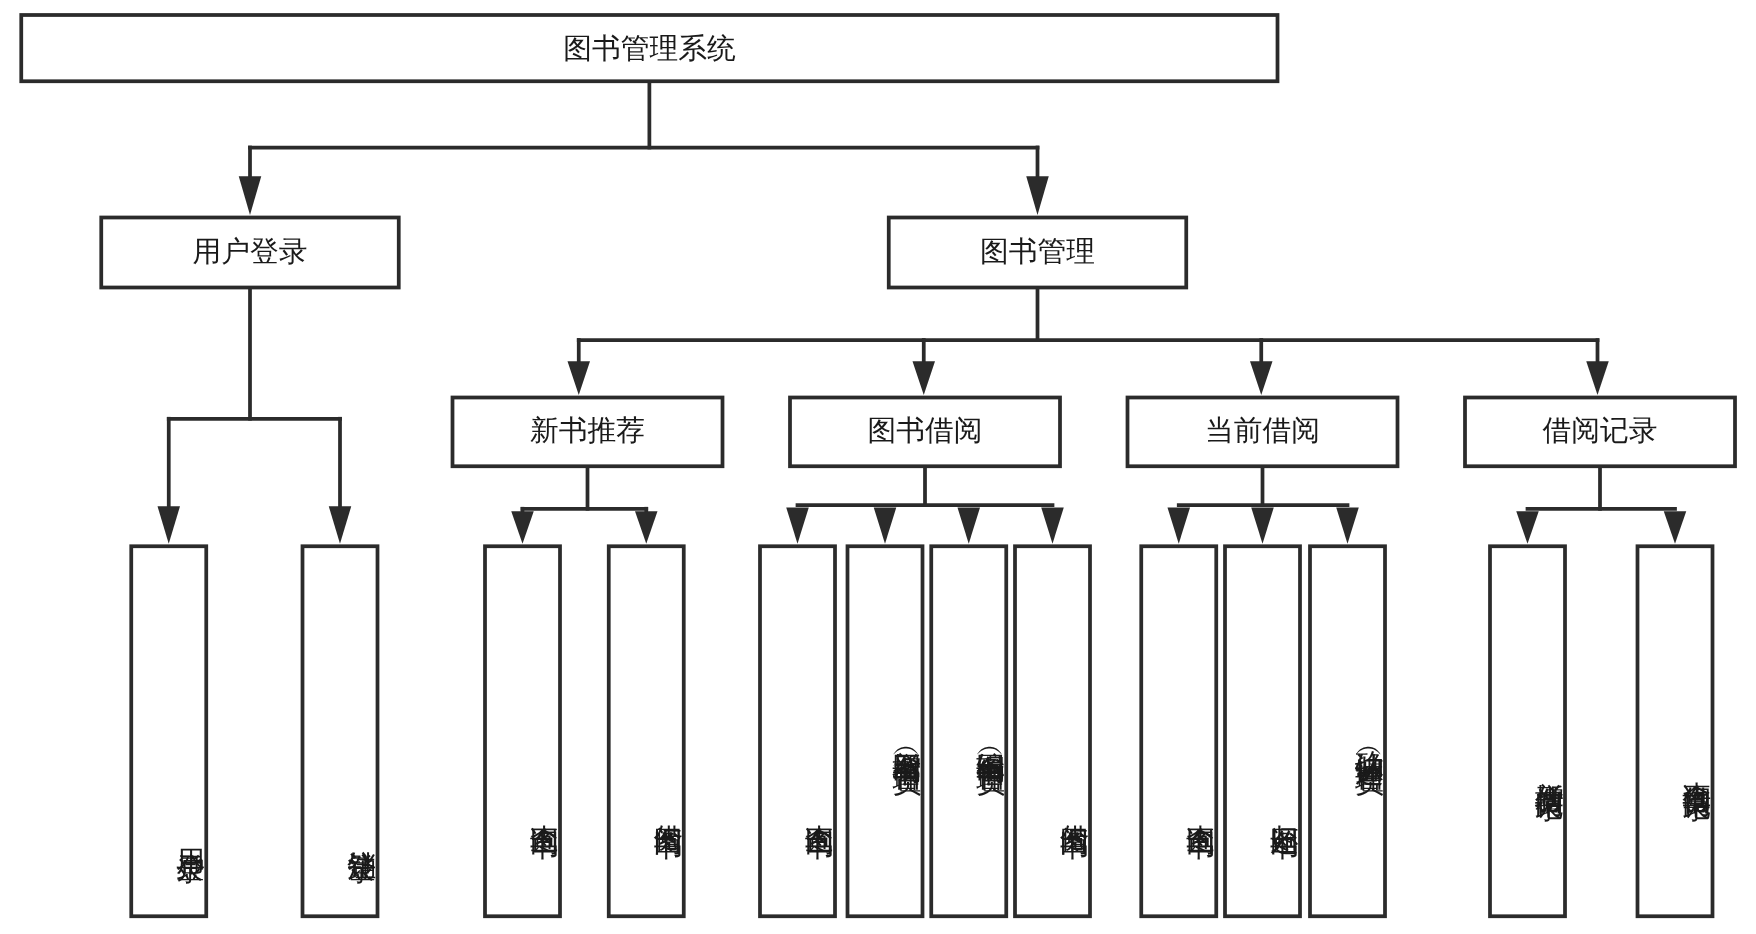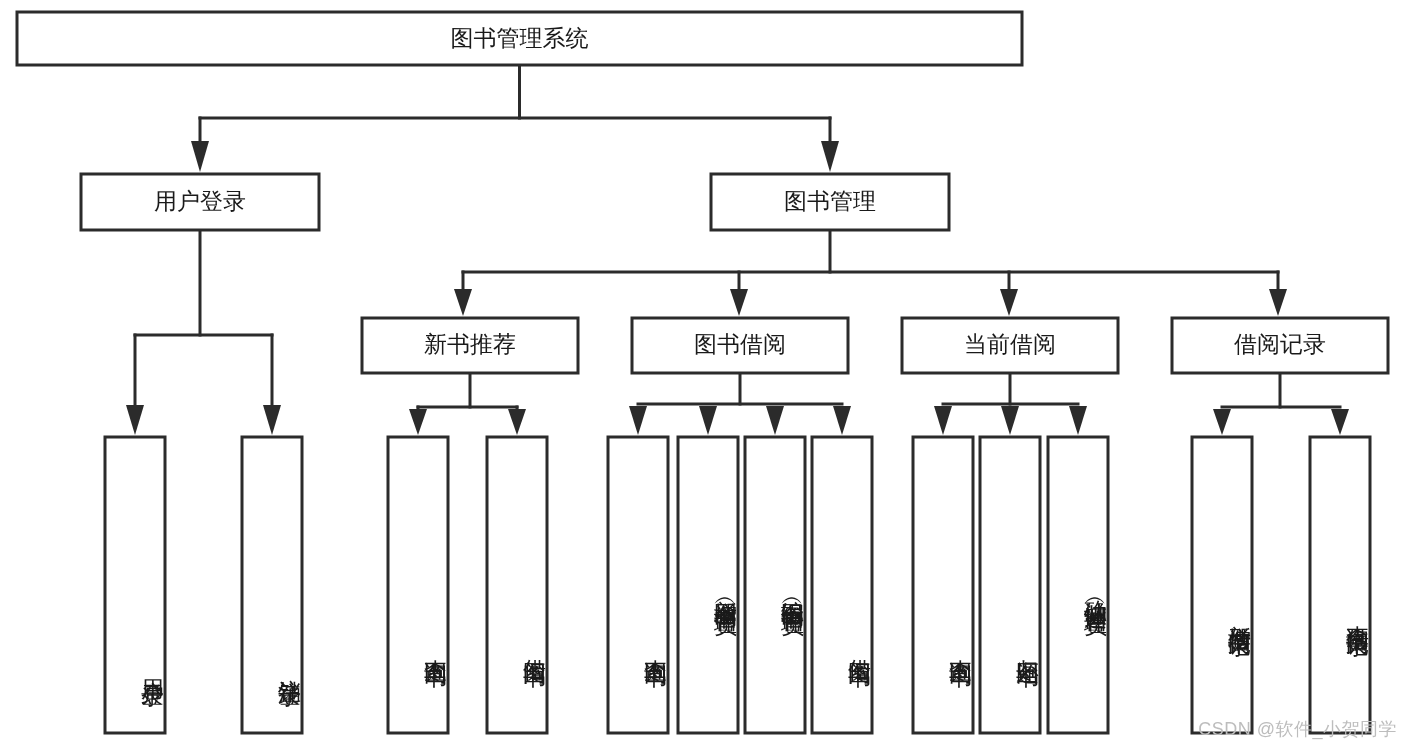--- a/index.html
+++ b/index.html
@@ -193,14 +193,13 @@
   <div class="leaf-text-wrap" style="left:608px; top:437px; width:60px; height:296px; padding-top:60px;">查询图书</div>
   <div class="leaf-text-wrap" style="left:678px; top:437px; width:60px; height:296px; padding-top:6px;">新增图书（管理员）</div>
   <div class="leaf-text-wrap" style="left:745px; top:437px; width:60px; height:296px; padding-top:6px;">编辑图书（管理员）</div>
   <div class="leaf-text-wrap" style="left:812px; top:437px; width:60px; height:296px; padding-top:60px;">借阅图书</div>
   <div class="leaf-text-wrap" style="left:913px; top:437px; width:60px; height:296px; padding-top:60px;">查询图书</div>
   <div class="leaf-text-wrap" style="left:980px; top:437px; width:60px; height:296px; padding-top:60px;">归还图书</div>
   <div class="leaf-text-wrap" style="left:1048px; top:437px; width:60px; height:296px; padding-top:6px;">确认归还（管理员）</div>
   <div class="leaf-text-wrap" style="left:1192px; top:437px; width:60px; height:296px; padding-top:28px;">新增借阅记录</div>
   <div class="leaf-text-wrap" style="left:1310px; top:437px; width:60px; height:296px; padding-top:28px;">查询借阅记录</div>
 
-  <div class="watermark">CSDN @软件_小贺同学</div>
 </div>
 
 </body></html>

